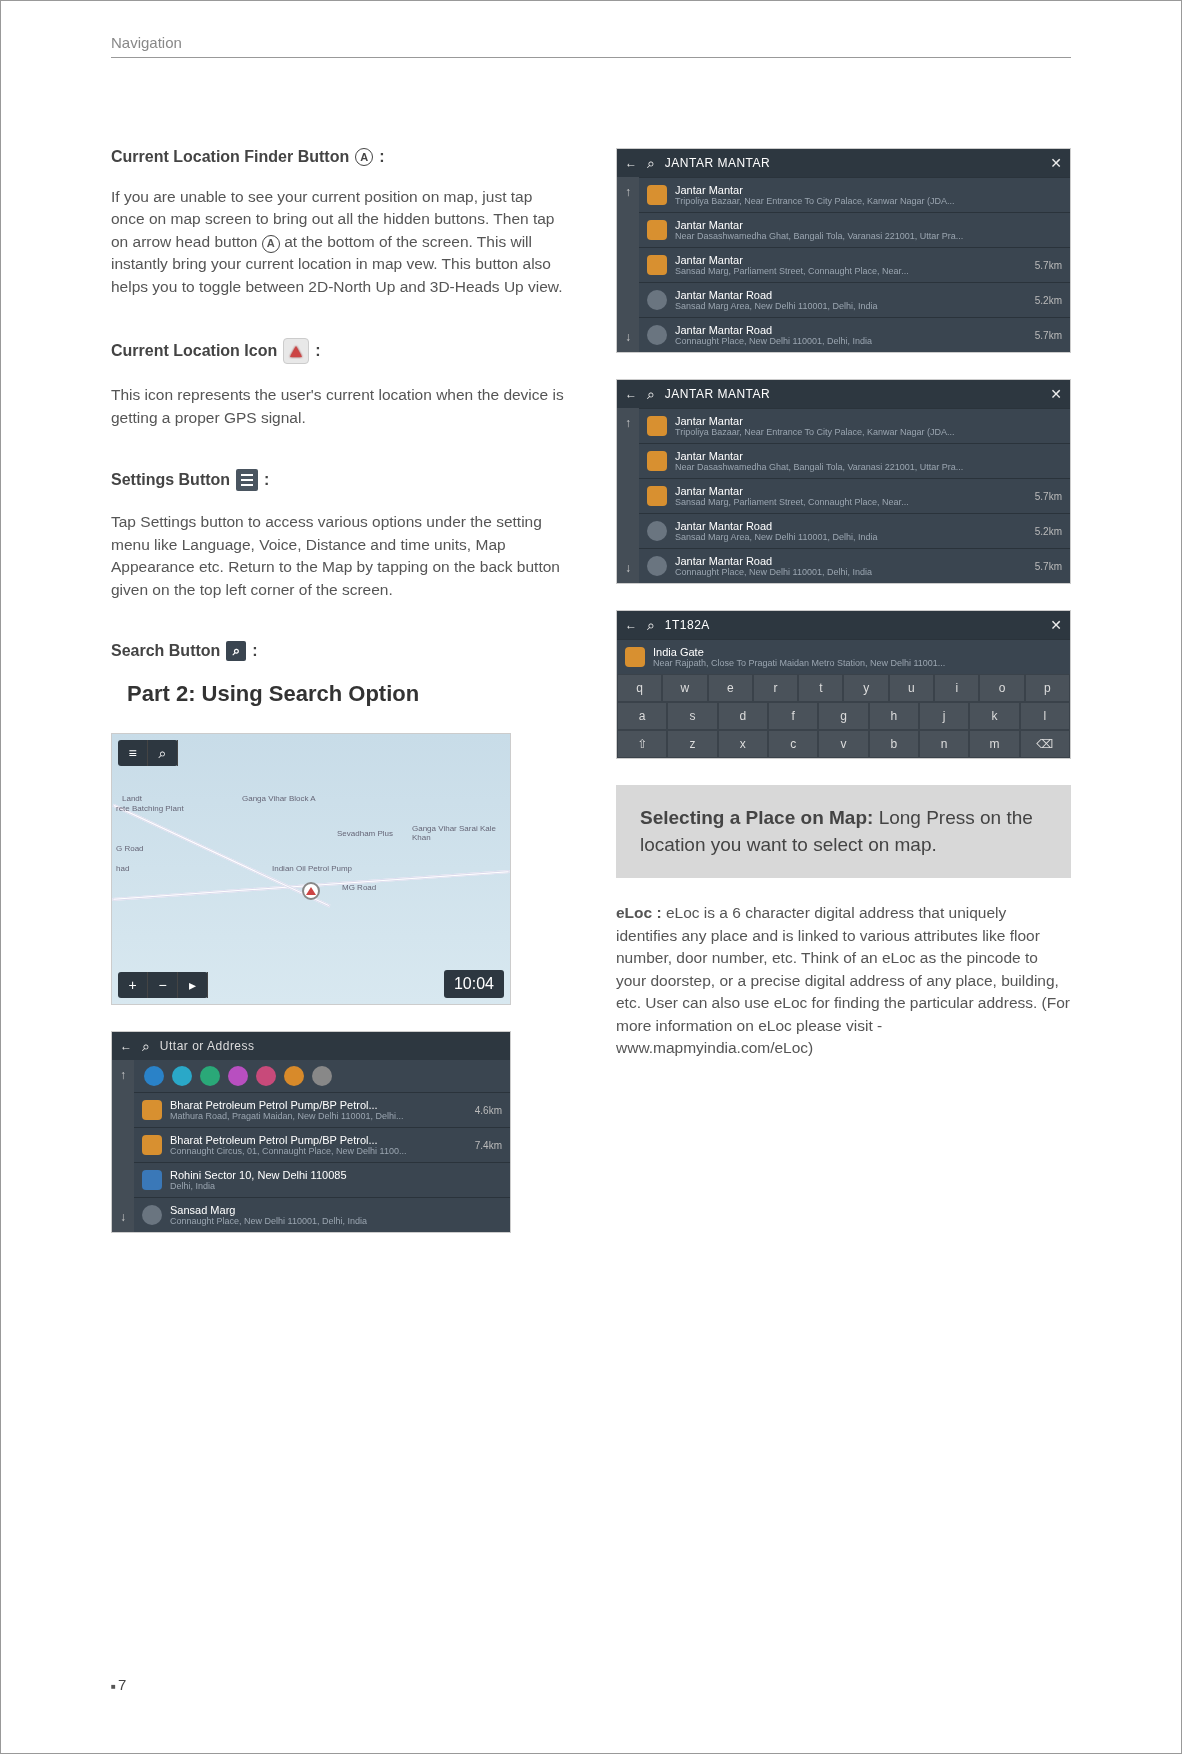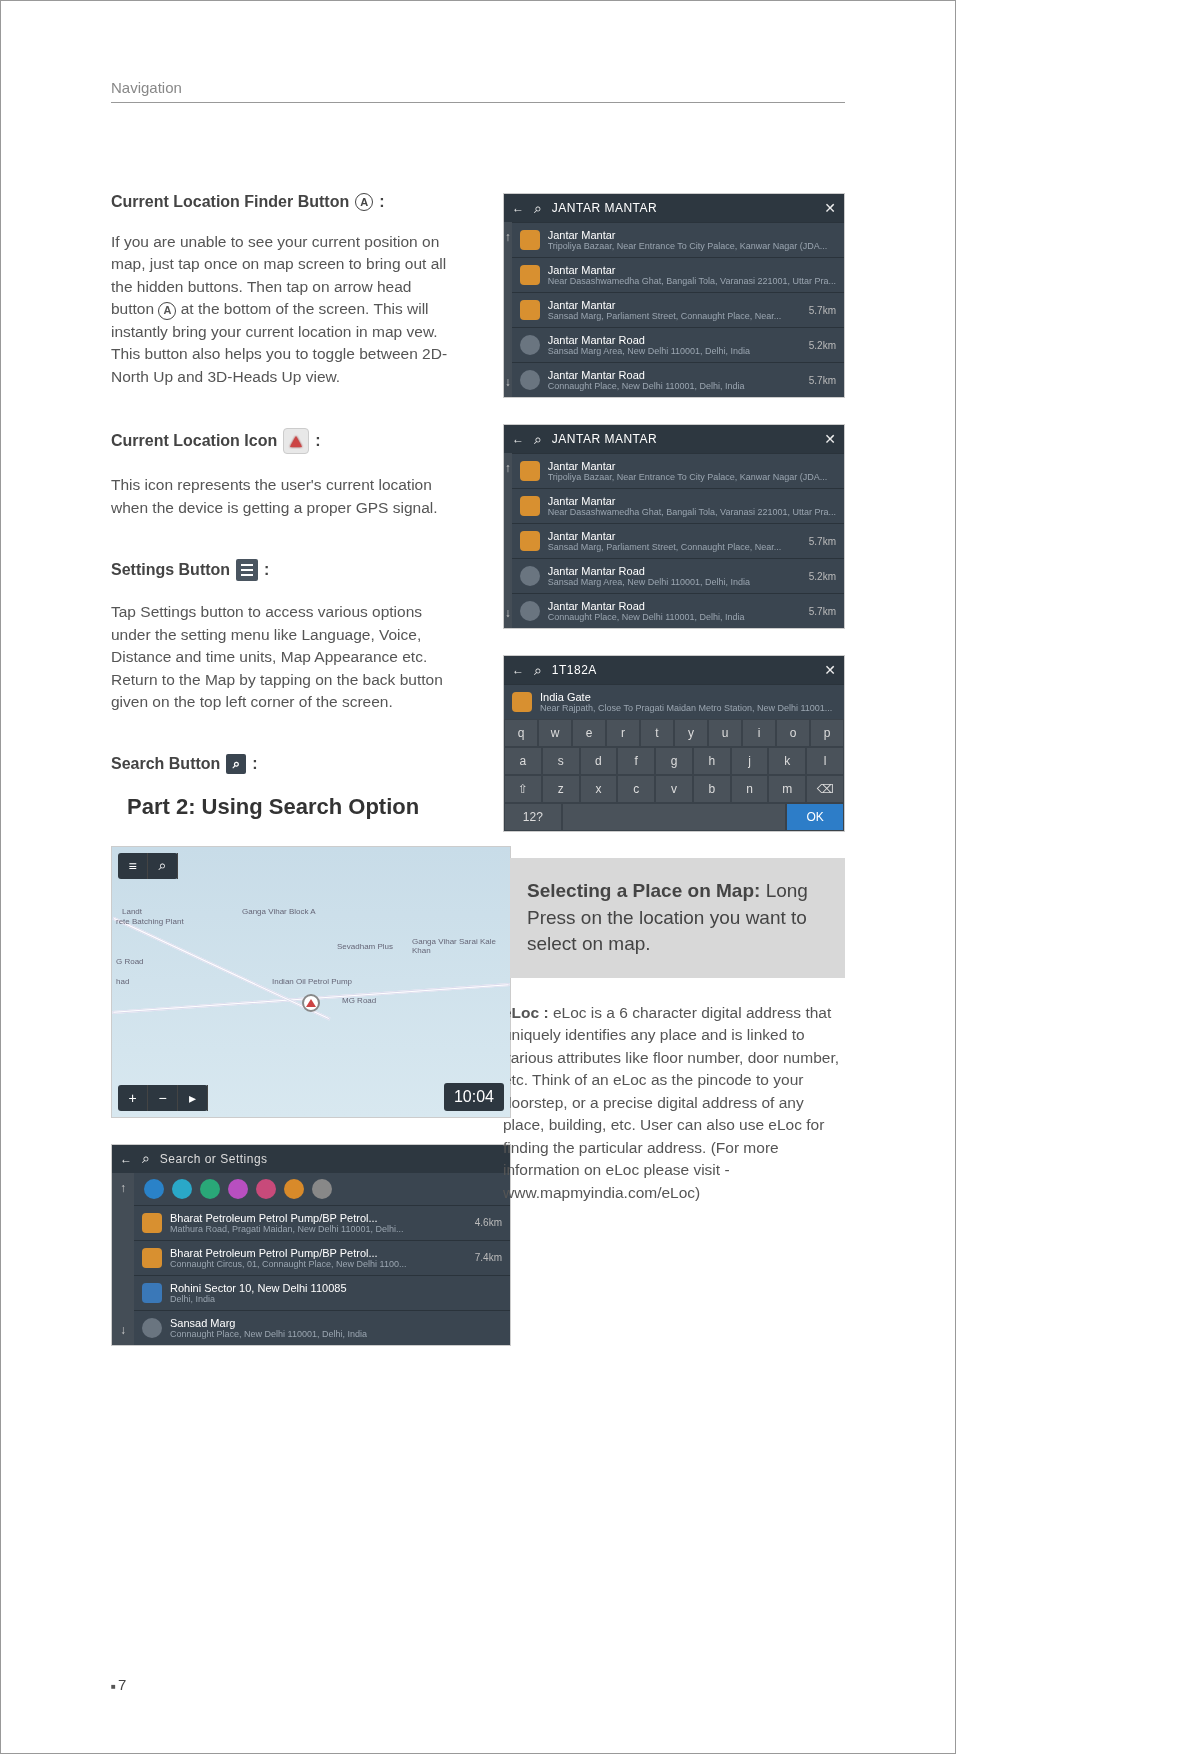--- a/index.html
+++ b/index.html
@@ -1,17 +1,17 @@
 <!DOCTYPE html>
 <html><head>
 <meta charset="utf-8">
 <style>
 *{box-sizing:border-box;margin:0;padding:0}
 body{background:#fff;font-family:Arial,Helvetica,sans-serif;color:#444}
-.page{width:956px;height:1754px;border:1px solid #999;padding:78px 110px 50px 110px;position:relative}
+.page{width:1182px;height:1754px;border:1px solid #999;padding:33px 110px 50px 110px;position:relative}
 .hdr{font-size:15px;color:#888;border-bottom:1px solid #999;padding-bottom:6px;margin-bottom:90px}
 .cols{display:flex;gap:50px}
 .col{flex:1;min-width:0}
 .sect-title{font-size:16px;font-weight:bold;color:#444;margin-bottom:20px;display:flex;align-items:center;gap:6px}
 .body-text{font-size:15.5px;line-height:1.45;color:#555;margin-bottom:40px}
 .part-title{font-size:22px;font-weight:bold;color:#333;margin:20px 16px 26px}
 .icon-circle-a{display:inline-flex;width:18px;height:18px;border:1.5px solid #444;border-radius:50%;align-items:center;justify-content:center;font-size:11px;font-weight:bold}
 .icon-loc{display:inline-flex;width:26px;height:26px;background:#e8e8e8;border-radius:4px;align-items:center;justify-content:center;border:1px solid #ccc}
 .icon-loc-inner{width:0;height:0;border-left:6px solid transparent;border-right:6px solid transparent;border-bottom:11px solid #c44;filter:drop-shadow(0 0 1px #800)}
 .icon-hamb{display:inline-flex;width:22px;height:22px;background:#4a5560;border-radius:2px;align-items:center;justify-content:center;flex-direction:column;gap:3px;padding:5px}
@@ -127,21 +127,21 @@
               <div>▸</div>
             </div>
           <div class="time">10:04</div>
         </div>
       </div>
 
       <div class="shot" style="width:400px">
         <div class="bar">
           <span>←</span>
           <span class="q">⌕</span>
-          <span class="txt">Search or Settings</span>
+          <span class="txt">Uttar or Address</span>
         </div>
         <div class="listwrap">
           <div class="leftarrow">
               <span>↑</span>
               <span>↓</span>
             </div>
           <div class="listbody">
             <div class="catbar" id="catbar">
                 <div class="c" style="background: rgb(42, 130, 200);"></div>
                 <div class="c" style="background: rgb(42, 168, 200);"></div>
@@ -344,25 +344,20 @@
               <div class="k">⇧</div>
               <div class="k">z</div>
               <div class="k">x</div>
               <div class="k">c</div>
               <div class="k">v</div>
               <div class="k">b</div>
               <div class="k">n</div>
               <div class="k">m</div>
               <div class="k">⌫</div>
             </div>
-            <div class="krow">
-              <div class="k" style="flex: 1.5 1 0%;">12?</div>
-              <div class="k" style="flex: 6 1 0%;"></div>
-              <div class="k ok" style="flex: 1.5 1 0%;">OK</div>
-            </div>
           </div>
       </div>
 
       <div class="tipbox">
         <b>Selecting a Place on Map: </b><span>Long Press on the location you want to select on map.</span>
       </div>
 
       <p class="body-text">
         <b>eLoc : </b><span>eLoc is a 6 character digital address that uniquely identifies any place and is linked to various attributes like floor number, door number, etc. Think of an eLoc as the pincode to your doorstep, or a precise digital address of any place, building, etc. User can also use eLoc for finding the particular address. (For more information on eLoc please visit - www.mapmyindia.com/eLoc)</span>
       </p>

